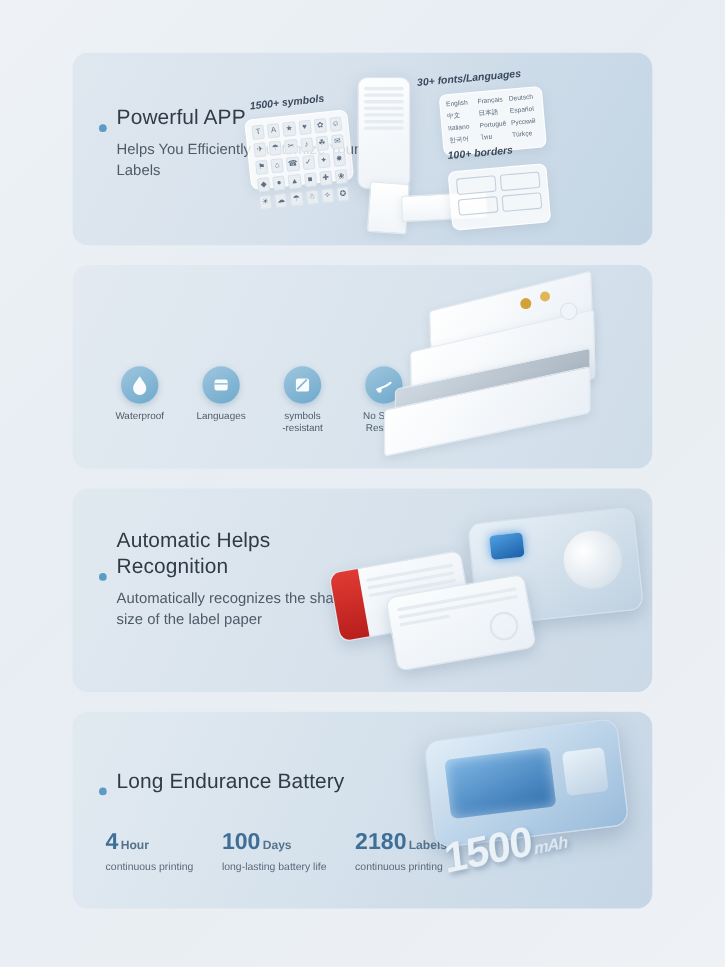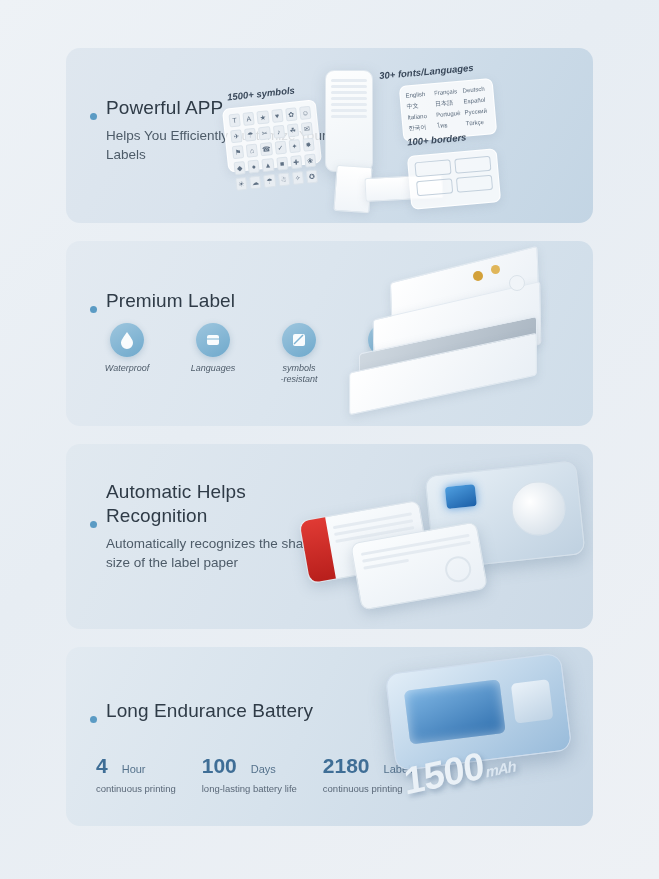--- a/index.html
+++ b/index.html
@@ -74,21 +74,21 @@
   }
   .phone-line{height:3px;background:#e6ecf2;border-radius:2px;margin:3px 5px;}
   .tape{
     position:absolute;background:linear-gradient(180deg,#ffffff,#f1f5f9);
     border:1px solid #e2e9ef;border-radius:3px;
     box-shadow:0 2px 8px rgba(120,140,160,.18);
   }
 
   
   .c2-text{position:absolute;left:24px;top:48px;width:270px;}
-  .feat-row{position:absolute;left:30px;top:82px;display:flex;gap:24px;font-style:italic;}
+  .feat-row{position:absolute;left:30px;top:92px;display:flex;gap:12px;}
   .feat{width:62px;text-align:center;}
   .feat .circ{
     width:34px;height:34px;border-radius:50%;
     background:linear-gradient(150deg,#9ec6de,#6fa9cc);
     margin:0 auto 6px;position:relative;
     box-shadow:0 2px 6px rgba(90,130,160,.3);
   }
   .feat .circ svg{position:absolute;left:7px;top:7px;}
   .feat span{display:block;font-size:9px;line-height:11px;color:#4e5c6a;}
   .c2-art{position:absolute;right:10px;top:8px;width:260px;height:170px;}
@@ -125,21 +125,21 @@
     border:1px solid #dde5ec;
     box-shadow:0 5px 14px rgba(100,125,150,.28);
   }
   .phone3 .redstrip{position:absolute;left:0;top:0;bottom:0;width:26px;background:linear-gradient(180deg,#e03a34,#b81f1c);border-radius:9px 0 0 9px;}
   .phone3 .ln{height:3px;background:#e5ebf1;border-radius:2px;margin:4px 8px;}
 
   
   .c4-text{position:absolute;left:24px;top:52px;width:300px;}
   .stats{position:absolute;left:30px;top:108px;display:flex;gap:26px;}
   .stat .big{font-size:21px;color:#3f6e96;font-weight:bold;line-height:22px;}
-  .stat .big small{font-size:11px;color:#55728c;font-weight:normal;margin-left:14px;}
+  .stat .big small{font-size:11px;color:#55728c;font-weight:bold;margin-left:2px;}
   .stat .sub{font-size:9.5px;line-height:12px;color:#5a6878;margin-top:3px;}
   .c4-art{position:absolute;right:0;top:0;width:320px;height:100%;}
   .battery{
     position:absolute;right:26px;top:16px;width:175px;height:96px;
     background:linear-gradient(150deg,rgba(226,238,248,.95),rgba(150,186,218,.95));
     border:1px solid #cfdded;border-radius:14px;
     box-shadow:0 8px 20px rgba(80,110,140,.32);
     transform:rotate(-7deg);
   }
   .battery .cell{
@@ -246,26 +246,20 @@
           <i></i>
           <i></i>
           <i></i>
         </div>
       </div>
       <div class="lbl-art" style="left:194px;top:86px;transform:rotate(-5deg);">100+ borders</div>
     </div>
   </div>
 
   <div class="card card-2">
-    <div class="c2-text">
-      <div class="bullet-title">
-        <span class="dot"></span>
-        <span class="title">Premium Label</span>
-      </div>
-    </div>
 
     <div class="feat-row">
       <div class="feat">
         <div class="circ">
           <svg width="20" height="20" viewBox="0 0 20 20">
               <path d="M10 2 C6 8 4 10 4 13 a6 6 0 0 0 12 0 c0-3-2-5-6-11z" fill="#fff" opacity=".95"></path>
             </svg>
         </div>
         <span>Waterproof</span>
       </div>

